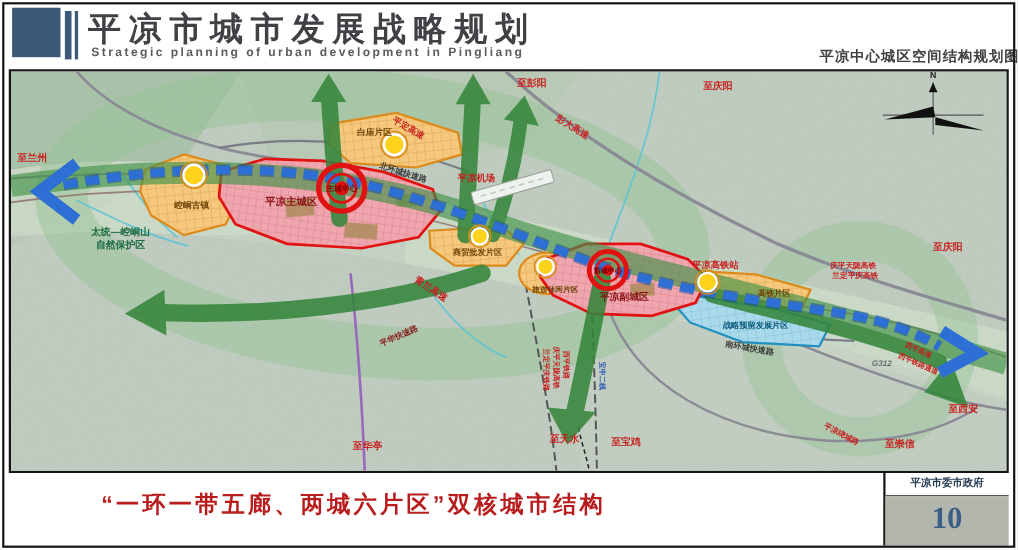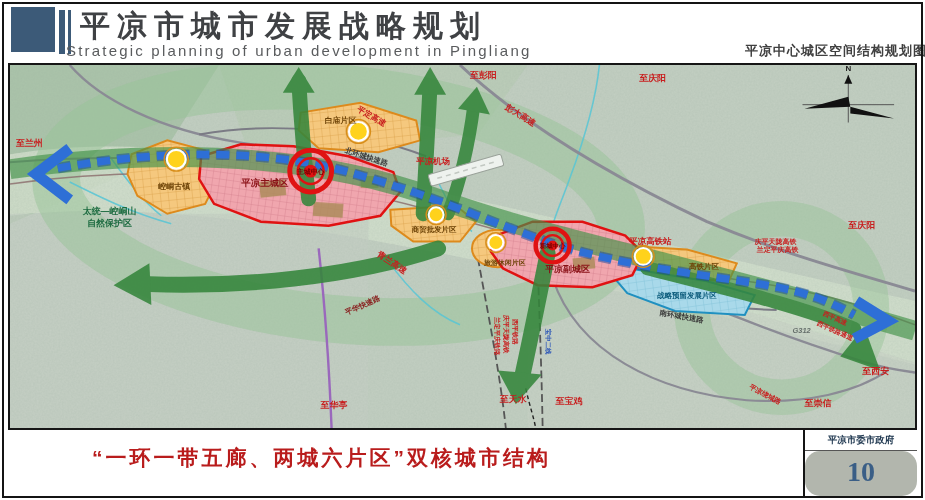--- a/index.html
+++ b/index.html
@@ -8,32 +8,32 @@
     font-family:"Liberation Sans","DejaVu Sans",sans-serif;
     box-sizing:border-box;overflow:hidden;
   }
   .page-frame{position:absolute;left:2px;top:2px;right:2px;bottom:2px;border:2px solid #141414;pointer-events:none;}
   
   .header{position:absolute;left:0;top:0;width:100%;height:62px;background:#fff;padding-left:16px;}
   .hdr-square{position:absolute;left:11px;top:7px;width:44px;height:45px;background:#3c5a78;}
   .hdr-bar1{position:absolute;left:59px;top:10px;width:6px;height:44px;background:#3c5a78;}
   .hdr-bar2{position:absolute;left:68px;top:10px;width:2.5px;height:44px;background:#3c5a78;}
   .hdr-title{position:absolute;left:80px;top:6px;font-size:30px;font-weight:bold;color:#3f4144;letter-spacing:7px;white-space:nowrap;}
-  .hdr-sub{position:absolute;left:66px;top:42px;font-size:15px;font-weight:normal;color:#5a5c5e;letter-spacing:2.2px;white-space:nowrap;}
+  .hdr-sub{position:absolute;left:83px;top:42px;font-size:11px;font-weight:bold;color:#5a5c5e;letter-spacing:2.2px;white-space:nowrap;}
   .hdr-right{position:absolute;right:14px;top:42px;font-size:13px;color:#404040;font-weight:bold;letter-spacing:1px;}
   
   .map-frame{position:absolute;left:8px;top:63px;width:909px;height:367px;border:2px solid #161616;box-sizing:border-box;background:#c3cfc2;}
   .map-frame svg{display:block;width:100%;height:100%;}
   
   .footer{position:absolute;left:4px;right:4px;top:430px;bottom:4px;background:#fff;}
   .caption{position:absolute;left:88px;top:14px;font-size:21px;font-weight:bold;color:#b91c1c;letter-spacing:3px;white-space:nowrap;}
   .stamp{position:absolute;right:4px;top:0;bottom:0;width:112px;border-left:2px solid #141414;background:#fff;}
   .stamp-agency{height:20px;line-height:20px;text-align:center;font-size:9.5px;font-weight:bold;color:#223a52;font-family:"Liberation Serif","DejaVu Serif",serif;border-bottom:1px solid #555;}
   .stamp-num{position:absolute;left:0;right:0;top:21px;bottom:0;background:#b2b6ad;text-align:center;
-    font-family:"Liberation Serif","DejaVu Serif",serif;font-weight:bold;font-size:28px;color:#3a5e86;line-height:42px;border-radius:15px;}
+    font-family:"Liberation Serif","DejaVu Serif",serif;font-weight:bold;font-size:28px;color:#3a5e86;line-height:42px;}
   
   .t{font-family:"Liberation Sans","DejaVu Sans",sans-serif;}
   .lred{fill:#c81e1e;font-weight:bold;}
   .ldark{fill:#3a3a3a;font-weight:bold;}
   .lgreen{fill:#1c6b40;font-weight:bold;}
   .lblue{fill:#2a55b8;font-weight:bold;}
   .lgray{fill:#67706c;font-weight:bold;}
   .lzone{fill:#6e4408;font-weight:bold;}
   .lredzone{fill:#8a1016;font-weight:bold;}
 </style>

